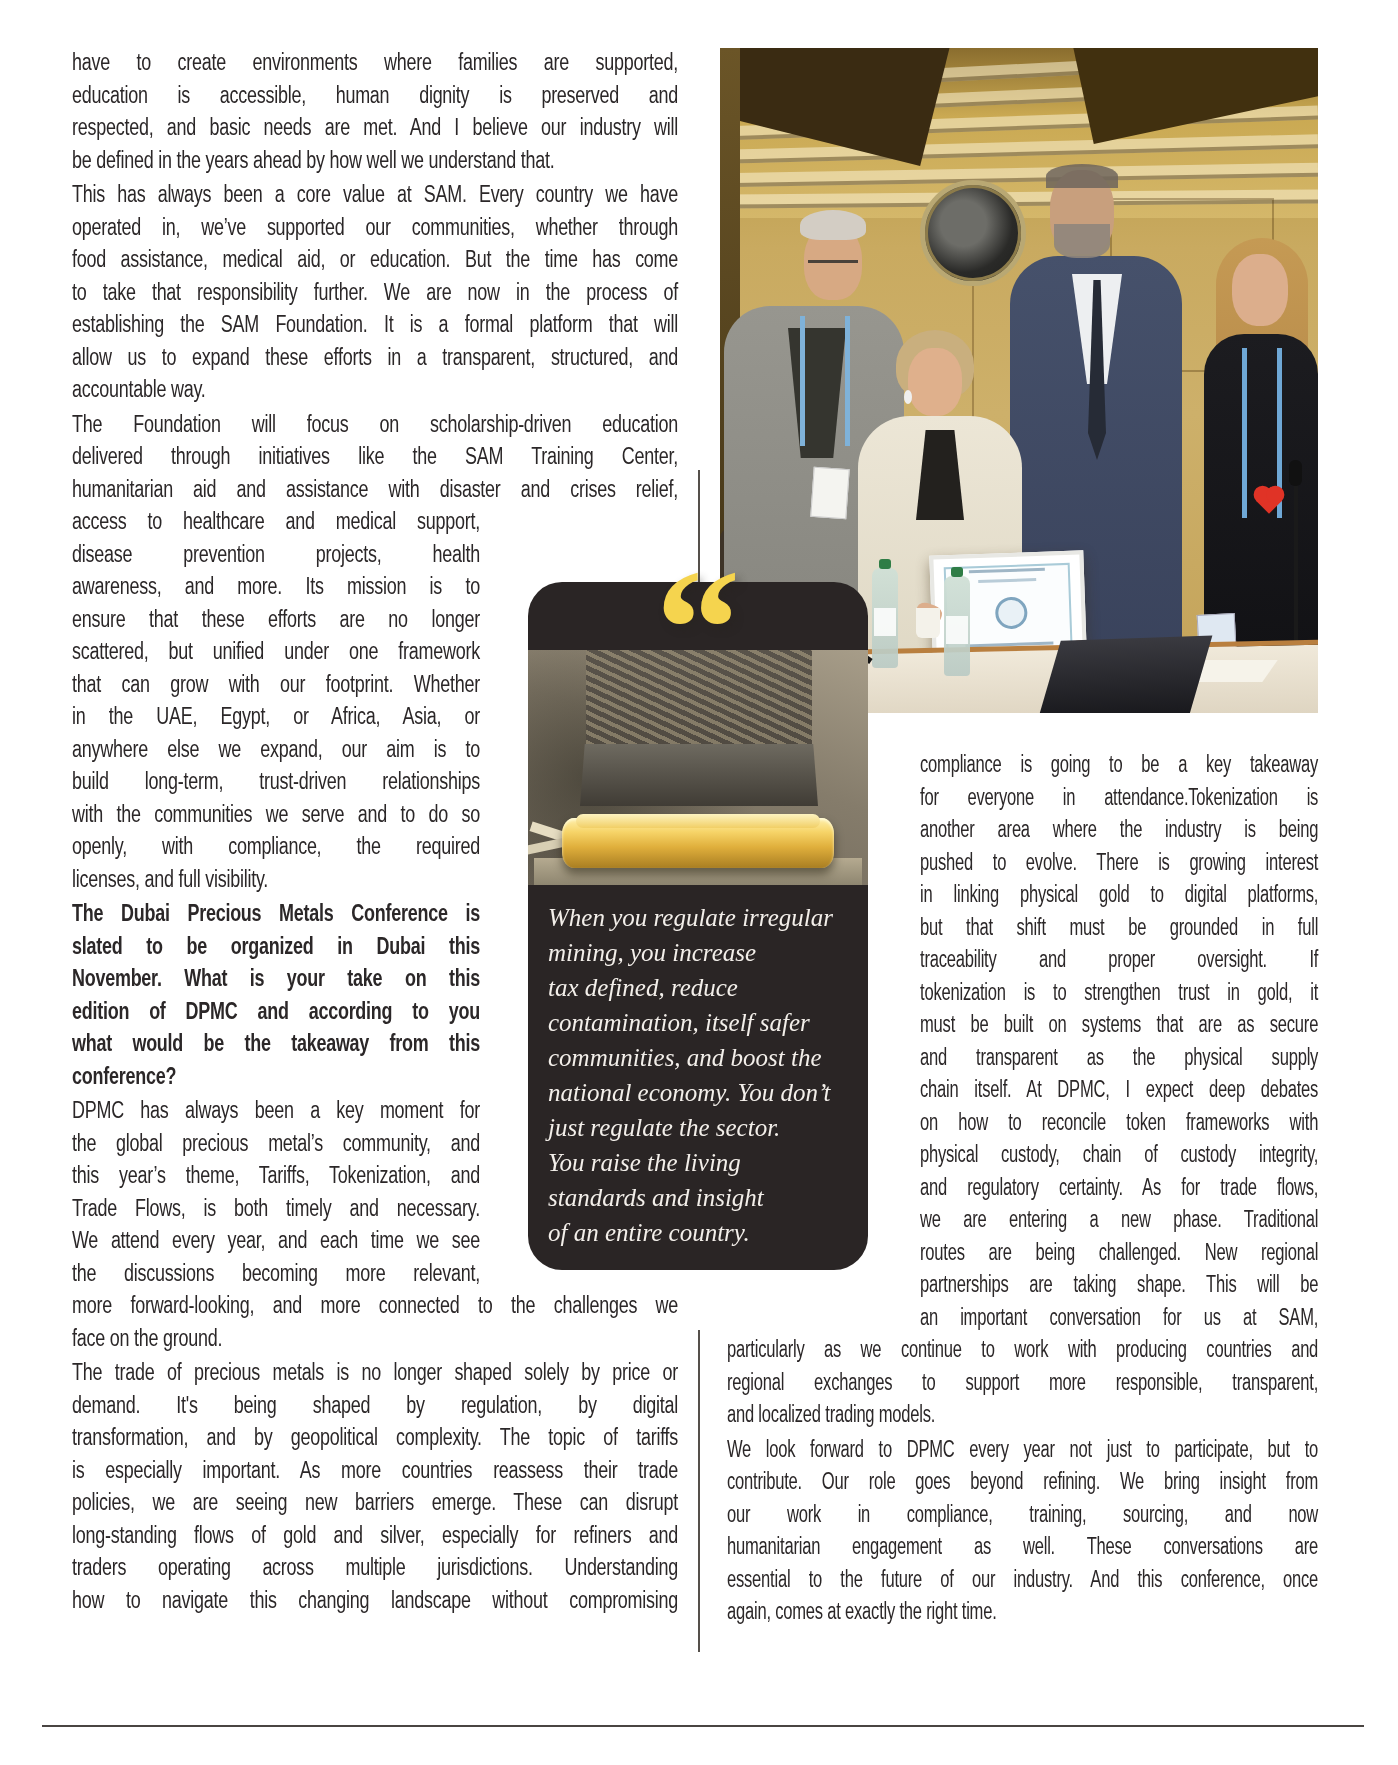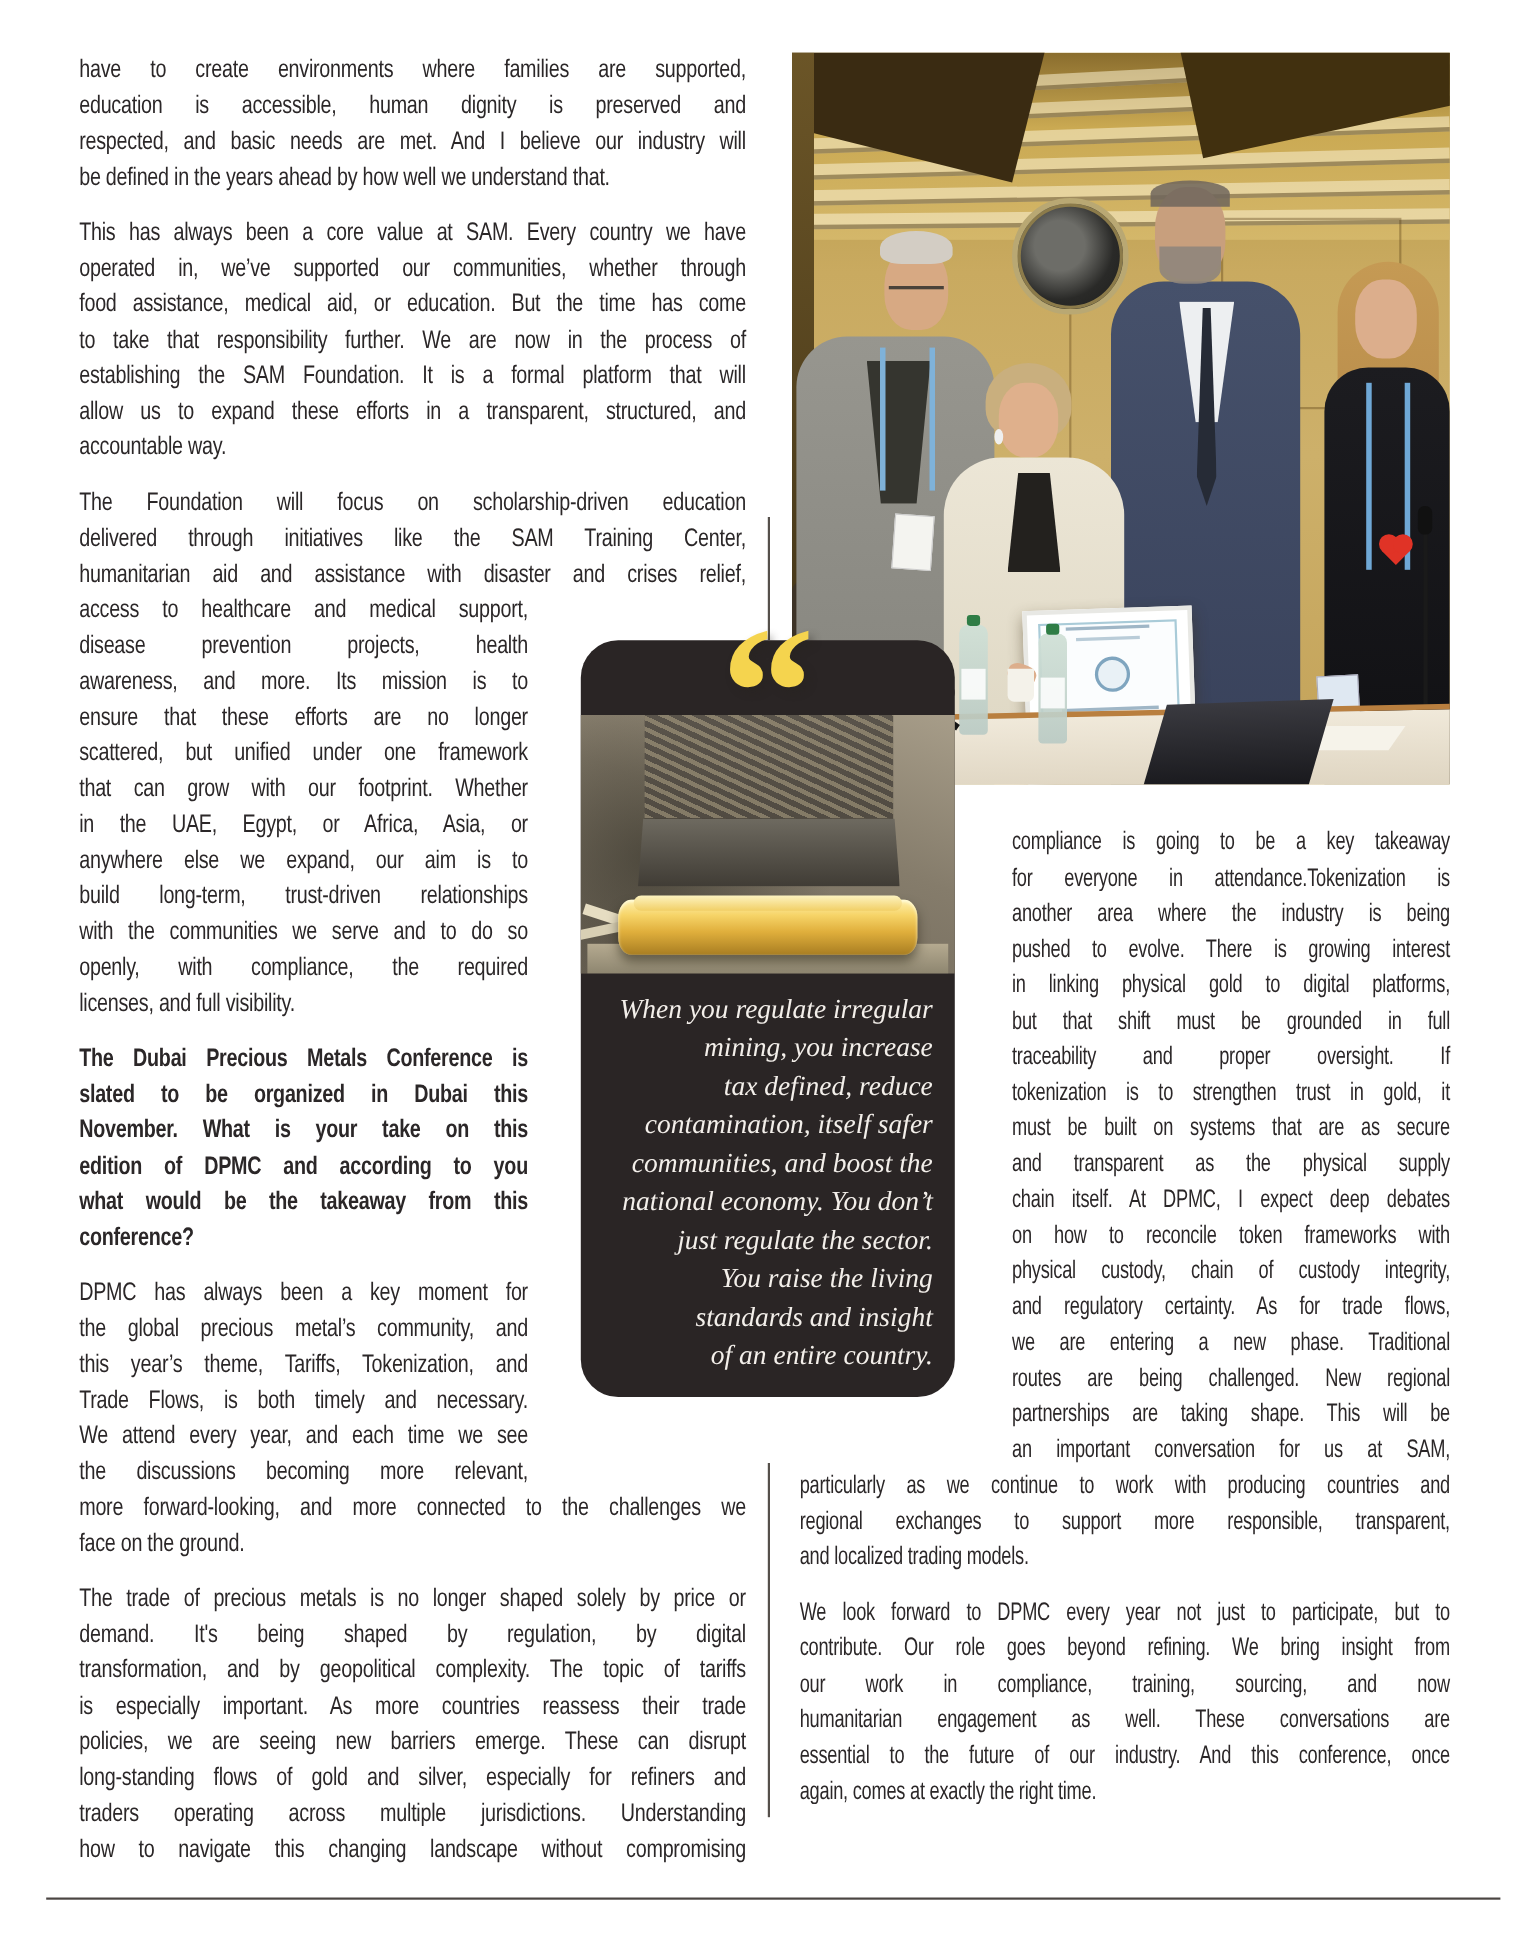--- a/index.html
+++ b/index.html
@@ -3,21 +3,21 @@
 <meta charset="utf-8">
 <style>
   html,body{margin:0;padding:0;}
   body{width:1398px;height:1765px;position:relative;background:#ffffff;
        font-family:"Liberation Sans",sans-serif;color:#2b2728;overflow:hidden;}
   .col{position:absolute;}
   #left-col{left:72px;top:46px;width:606px;}
   #right-col{left:920px;top:748px;width:398px;}
   #right-bottom{left:727px;top:1333px;width:591px;}
   .para{margin:0;}
-  .para + .para{margin-top:18px;}
+  .para + .para{margin-top:2px;}
   .para.flush{margin-top:0;}
   .line{height:32.5px;line-height:32.5px;font-size:23px;letter-spacing:-0.3px;
         text-align:justify;text-align-last:justify;transform-origin:0 50%;}
   #left-col .line{width:777px;transform:scaleX(0.78);}
   #left-col .para.narrow .line{width:523px;transform:scaleX(0.78);}
   #right-col .line{width:553px;transform:scaleX(0.72);}
   #right-bottom .line{width:821px;transform:scaleX(0.72);}
   .para.bold .line{font-weight:bold;}
   .line.lastline{text-align-last:left;}
 
@@ -41,21 +41,21 @@
   .g-bar{position:absolute;left:34px;top:168px;width:272px;height:50px;border-radius:12px/16px;
          background:linear-gradient(180deg,#fff0ae 0%,#f6d468 28%,#e0af3c 58%,#a97e22 100%);
          box-shadow:0 6px 10px rgba(30,25,10,.5), inset 0 2px 3px rgba(255,255,230,.8);}
   .g-bar-top{position:absolute;left:48px;top:164px;width:244px;height:14px;border-radius:10px;
              background:linear-gradient(180deg,#fdf3c0,#f1cf66);}
   .g-plate{position:absolute;left:6px;top:208px;width:328px;height:27px;
            background:linear-gradient(180deg,#b5aa90,#8e8670);}
   .g-stick1{position:absolute;left:2px;top:178px;width:44px;height:10px;background:#e6ddc2;transform:rotate(18deg);}
   .g-stick2{position:absolute;left:-4px;top:192px;width:40px;height:9px;background:#d8cfb4;transform:rotate(-12deg);}
   #quote-text{position:absolute;left:20px;top:318px;width:300px;z-index:6;}
-  #quote-text .qline{height:35px;line-height:35px;text-align:right;color:#F3EFEA;
+  #quote-text .qline{height:35px;line-height:35px;text-align:left;color:#F3EFEA;
                      font-family:"Liberation Serif",serif;font-style:italic;font-size:25px;}
 
   
   #photo{position:absolute;left:720px;top:48px;width:598px;height:665px;overflow:hidden;z-index:1;
          background:linear-gradient(180deg,#b3953f 0%,#c9aa60 30%,#cdb06a 55%,#c3a258 100%);}
   #photo div{position:absolute;}
   .ceiling{left:0;top:0;width:598px;height:170px;background:linear-gradient(180deg,#8a6d2e 0%,#caa952 40%,#d4b76a 100%);}
   .slat{background:rgba(250,240,210,.55);height:10px;border-bottom:4px solid rgba(70,50,15,.45);width:598px;left:0;}
   .s1{top:16px;transform:rotate(-3deg);} .s2{top:42px;transform:rotate(-2.5deg);}
   .s3{top:68px;transform:rotate(-2deg);} .s4{top:94px;transform:rotate(-1.5deg);}

